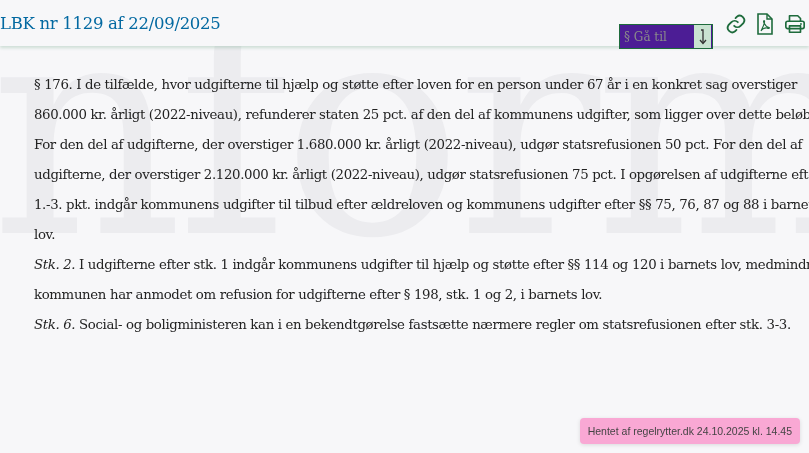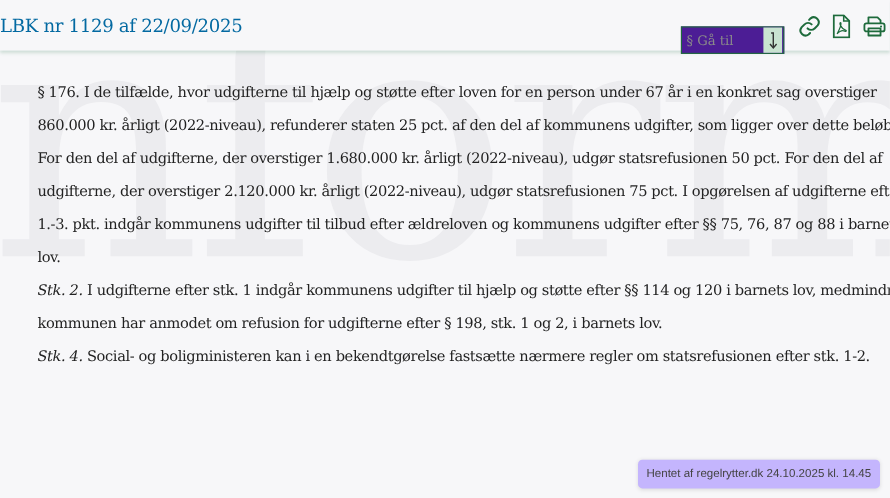--- a/index.html
+++ b/index.html
@@ -45,21 +45,21 @@
   .icon-btn { position:absolute; top:12px; width:24px; height:24px; display:flex; align-items:center; justify-content:center; }
   .content {
     position:absolute; left:0; top:70px; width:809px; z-index:1;
     font-size:13.3px; line-height:30px; letter-spacing:-0.35px;padding-left:17px;
   }
   .content p { margin:0; }
   .indent { padding-left:17px; }
   .stk { font-style:italic; }
   .footer-badge {
     position:absolute; right:9px; top:418px; height:26px;
-    background:#c4b5fd; border-radius:4px;
+    background:#f9a8d4; border-radius:4px;
     box-shadow:0 1px 4px rgba(0,0,0,0.12);
     font-family:"Liberation Sans", sans-serif; font-size:10.5px; color:#444;
     display:flex; align-items:center; padding:0 8px; z-index:2;
   }
 </style>
 </head>
 <body>
 
 <div class="watermark">nforma</div>
 
@@ -106,17 +106,17 @@
 </div>
 
 <div class="content">
   <p class="indent">
     <span>§ 176. I de tilfælde, hvor udgifterne til hjælp og støtte efter loven for en person under 67 år i en konkret sag overstiger 860.000 kr. årligt (2022-niveau), refunderer staten 25 pct. af den del af kommunens udgifter, som ligger over dette beløb. For den del af udgifterne, der overstiger 1.680.000 kr. årligt (2022-niveau), udgør statsrefusionen 50 pct. For den del af udgifterne, der overstiger 2.120.000 kr. årligt (2022-niveau), udgør statsrefusionen 75 pct. I opgørelsen af udgifterne efter 1.-3. pkt. indgår kommunens udgifter til tilbud efter ældreloven og kommunens udgifter efter §§ 75, 76, 87 og 88 i barnets lov.</span>
   </p>
   <p class="indent">
     <span class="stk">Stk. 2.</span><span> I udgifterne efter stk. 1 indgår kommunens udgifter til hjælp og støtte efter §§ 114 og 120 i barnets lov, medmindre kommunen har anmodet om refusion for udgifterne efter § 198, stk. 1 og 2, i barnets lov.</span>
   </p>
   <p class="indent">
-    <span class="stk">Stk. 4.</span><span> Social- og boligministeren kan i en bekendtgørelse fastsætte nærmere regler om statsrefusionen efter stk. 1-2.</span>
+    <span class="stk">Stk. 6.</span><span> Social- og boligministeren kan i en bekendtgørelse fastsætte nærmere regler om statsrefusionen efter stk. 3-3.</span>
   </p>
 </div>
 
 <div class="footer-badge">Hentet af regelrytter.dk 24.10.2025 kl. 14.45</div>
 
 </body></html>

